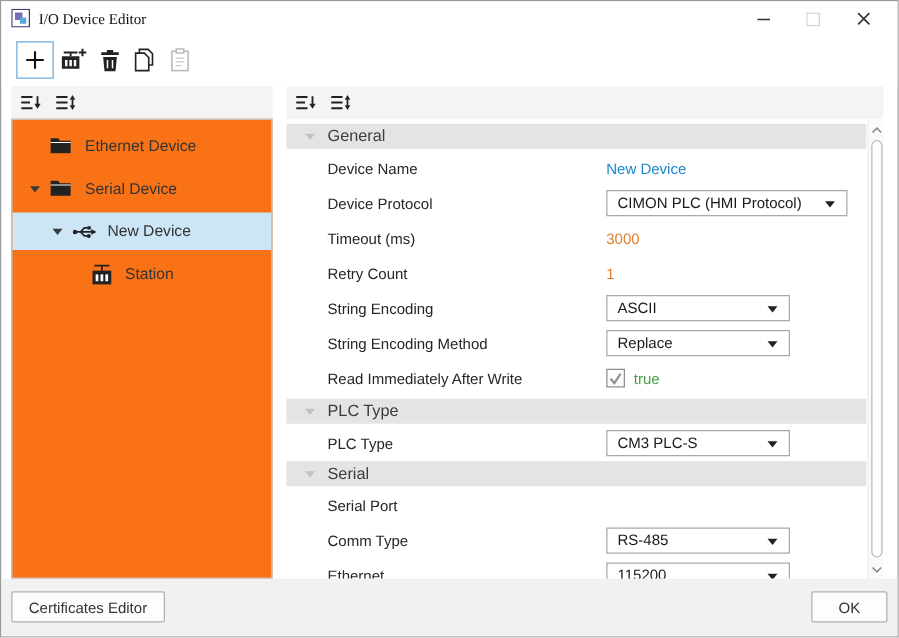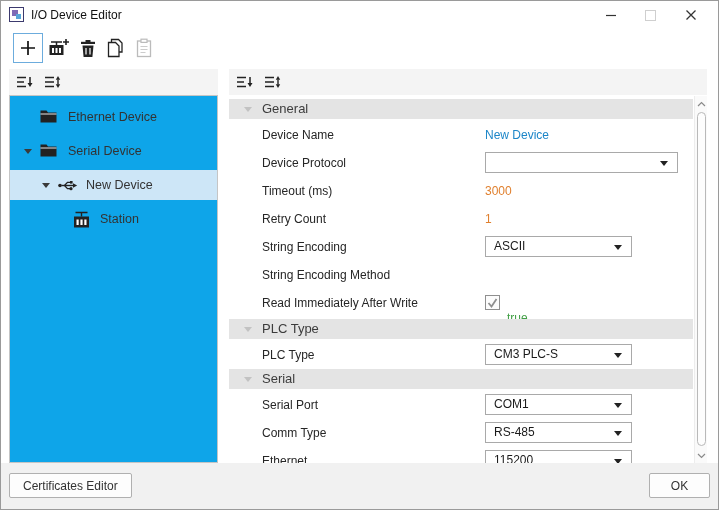--- a/index.html
+++ b/index.html
@@ -5,50 +5,50 @@
   * { margin:0; padding:0; box-sizing:border-box; }
   html,body { background:#d8d8d8; }
   #window {
     position:relative; width:719px; height:510px; background:#ffffff;
     border:1px solid #9a9a9a; overflow:hidden;
     font-family:"Liberation Sans","DejaVu Sans",sans-serif; color:#262626;
   }
   
   #titlebar { position:absolute; top:0; left:0; right:0; height:28px; background:#fff; }
   #app-icon { position:absolute; left:8px; top:6px; width:15px; height:15px; }
-  #title { position:absolute; left:30px; top:0; line-height:28px; font-size:12px; color:#111; }
+  #title { position:absolute; left:30px; top:0; line-height:28px; font-size:12px; color:#111;font-family:Liberation Serif, serif; }
   .winctl { position:absolute; top:0; width:32px; height:28px; display:flex; align-items:center; justify-content:center; cursor:default; }
   #btn-min { left:594px; } #btn-max { left:633px; } #btn-close { left:674px; }
   
   #toolbar { position:absolute; top:28px; left:0; right:0; height:40px; background:#fff; }
   .tbtn { position:absolute; top:4px; width:30px; height:30px; display:flex; align-items:center; justify-content:center; border:1px solid transparent; }
   .tbtn.active { border:1px solid #6cacdd; }
   
   .strip { background:#f4f4f4; position:absolute; }
   #tree-strip { left:8px; top:68px; width:209px; height:26px; }
   .strip-icons { position:absolute; left:6px; top:0; height:26px; display:flex; align-items:center; gap:8px; }
   .sicon { width:20px; height:16px; display:flex; align-items:center; justify-content:center; }
-  #tree-box { position:absolute; left:8px; top:94px; width:209px; height:368px; background:#0ea5e9; border:1px solid #c5c5c5; }
+  #tree-box { position:absolute; left:8px; top:94px; width:209px; height:368px; background:#f97316; border:1px solid #c5c5c5; }
   .trow { position:absolute; left:0; right:0; height:30px; font-size:12.5px; color:#333; }
   .trow.selected { background:#cde6f7; }
   .trow .lbl { position:absolute; top:0; line-height:30px; white-space:nowrap; }
   .trow .ticon { position:absolute; top:8px; }
   .tri-down { width:0; height:0; border-left:4px solid transparent; border-right:4px solid transparent; border-top:5px solid #3a3a3a; position:absolute; top:13px; }
   
   #props { position:absolute; left:228px; top:68px; width:478px; height:394px; overflow:hidden; background:#fff; }
   #props-strip { left:0; top:0; width:478px; height:26px; }
   .sec-hdr { position:absolute; left:0; right:14px; height:20px; background:#e4e4e4; }
   .sec-tri { width:0; height:0; border-left:4px solid transparent; border-right:4px solid transparent; border-top:5px solid #c2c2c2; position:absolute; left:15px; top:8px; }
   .sec-title { position:absolute; left:33px; top:0; line-height:20px; font-size:13px; color:#3c3c3c; }
   .prow { position:absolute; left:0; right:14px; height:28px; background:#fff; }
   .plabel { position:absolute; left:33px; top:0; line-height:28px; font-size:12px; color:#262626; white-space:nowrap; }
   .pvalue { position:absolute; left:256px; top:0; line-height:28px; font-size:12px; white-space:nowrap; }
   .val-link { color:#1c86c8; }
   .val-number { color:#e0802f;text-align:right; }
-  .val-true { color:#43a047; left:278px;margin-top:15px; }
+  .val-true { color:#43a047; left:278px; }
   .dropdown { position:absolute; left:256px; top:3px; width:147px; height:21px; background:#fff; border:1px solid #a9a9a9; cursor:default; }
   .dropdown.wide { width:193px; }
   .ddtext { position:absolute; left:8px; top:0; line-height:19px; font-size:12px; color:#1a1a1a; white-space:nowrap; }
   .ddcaret { position:absolute; right:9px; top:8px; width:0; height:0; border-left:4px solid transparent; border-right:4px solid transparent; border-top:5px solid #222; }
   .checkbox { position:absolute; left:256px; top:6px; width:15px; height:15px; background:#fcfcfc; border:1px solid #8f8f8f; display:flex; align-items:center; justify-content:center; }
   
   #vscroll { position:absolute; right:0; top:27px; bottom:0; width:13px; background:#fafafa; border-left:1px solid #ededed; }
   .scroll-arrow { position:absolute; left:0; width:13px; height:13px; display:flex; align-items:center; justify-content:center; }
   #scroll-up { top:1px; } #scroll-down { bottom:1px; }
   #scroll-thumb { position:absolute; left:2px; top:16px; width:9px; height:334px; background:#fdfdfd; border:1px solid #b9b9b9; border-radius:5px; }
@@ -215,20 +215,21 @@
     </div>
 
     <div class="prow" style="top:52px">
       <span class="plabel">Device Name</span>
       <span class="pvalue val-link">New Device</span>
     </div>
 
     <div class="prow" style="top:80px">
       <span class="plabel">Device Protocol</span>
       <div class="dropdown wide">
+        <span class="ddtext">CIMON PLC (HMI Protocol)</span>
         <span class="ddcaret"></span>
       </div>
     </div>
 
     <div class="prow" style="top:108px">
       <span class="plabel">Timeout (ms)</span>
       <span class="pvalue val-number">3000</span>
     </div>
 
     <div class="prow" style="top:136px">
@@ -239,20 +240,24 @@
     <div class="prow" style="top:164px">
       <span class="plabel">String Encoding</span>
       <div class="dropdown">
         <span class="ddtext">ASCII</span>
         <span class="ddcaret"></span>
       </div>
     </div>
 
     <div class="prow" style="top:192px">
       <span class="plabel">String Encoding Method</span>
+      <div class="dropdown">
+        <span class="ddtext">Replace</span>
+        <span class="ddcaret"></span>
+      </div>
     </div>
 
     <div class="prow" style="top:220px">
       <span class="plabel">Read Immediately After Write</span>
       <span class="checkbox">
         <svg width="11" height="10" viewBox="0 0 11 10">
             <path d="M1.5 5l3 3.5L9.5 1" stroke="#8f8f8f" stroke-width="1.8" fill="none"></path>
           </svg>
       </span>
       <span class="pvalue val-true">true</span>
@@ -271,24 +276,20 @@
       </div>
     </div>
 
     <div class="sec-hdr" style="top:300px">
       <span class="sec-tri"></span>
       <span class="sec-title">Serial</span>
     </div>
 
     <div class="prow" style="top:322px">
       <span class="plabel">Serial Port</span>
-      <div class="dropdown">
-        <span class="ddtext">COM1</span>
-        <span class="ddcaret"></span>
-      </div>
     </div>
 
     <div class="prow" style="top:350px">
       <span class="plabel">Comm Type</span>
       <div class="dropdown">
         <span class="ddtext">RS-485</span>
         <span class="ddcaret"></span>
       </div>
     </div>
 

